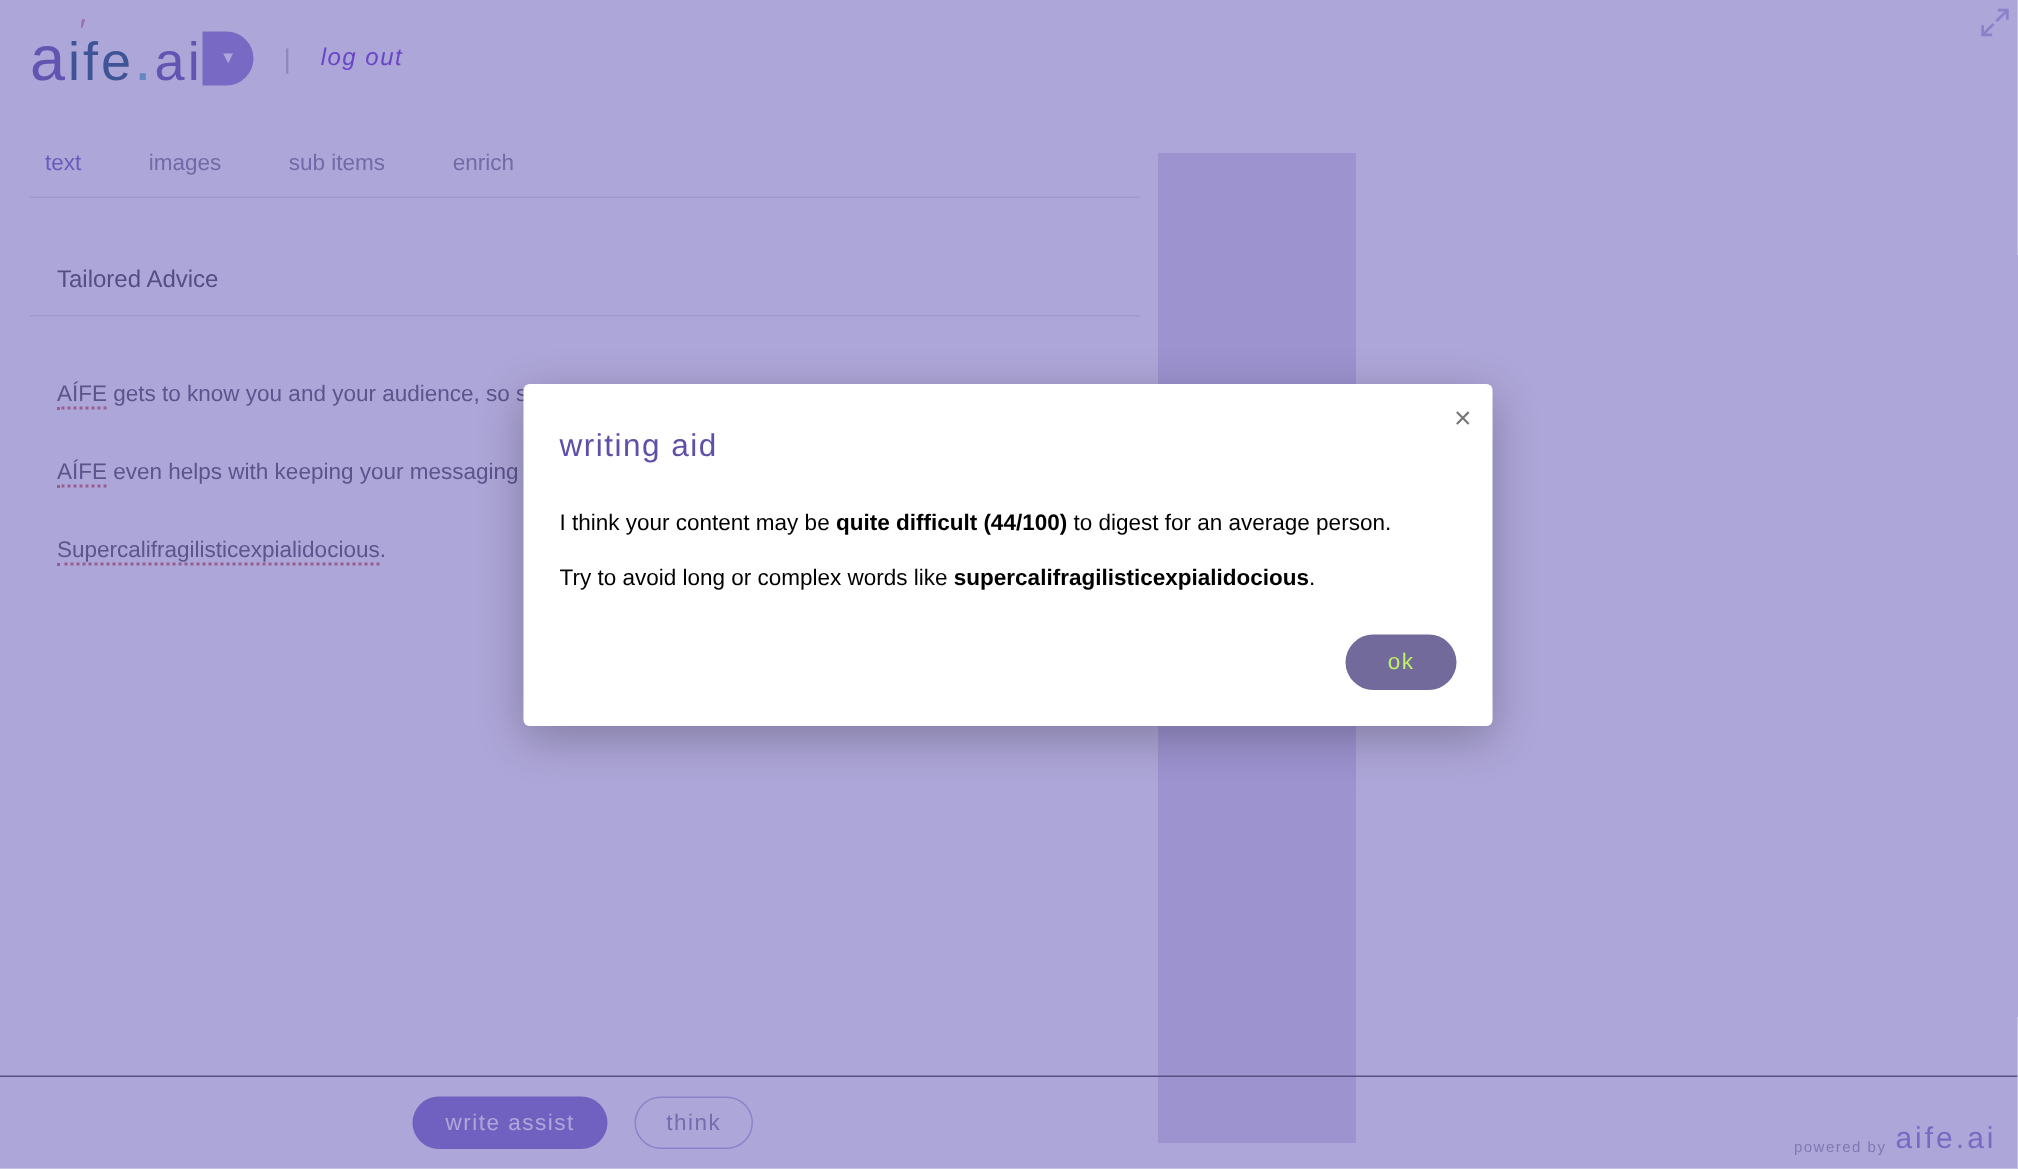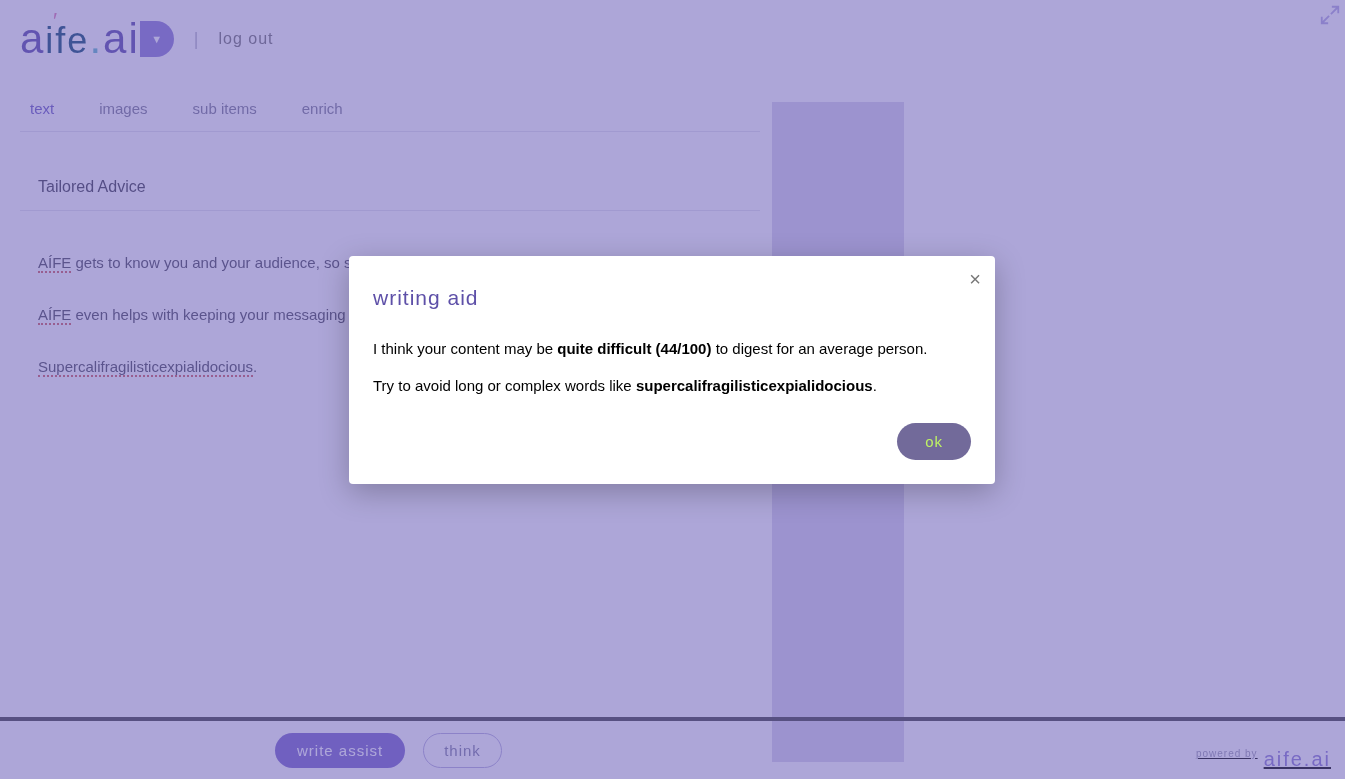--- a/index.html
+++ b/index.html
@@ -5,59 +5,59 @@
   * { box-sizing: border-box; margin: 0; padding: 0; }
   html, body { width: 1345px; height: 779px; overflow: hidden; font-family: -apple-system, BlinkMacSystemFont, "Segoe UI", Arial, sans-serif; }
   body { position: relative; background: #fff; }
 
   
   .topbar { position: absolute; top: 0; left: 0; right: 0; height: 78px; display: flex; align-items: center; padding: 0 20px; }
   .logo { display: flex; align-items: baseline; font-family: "Trebuchet MS", "Segoe UI", sans-serif; letter-spacing: 2px; }
   .logo-a1 { color: #5a4aa8; font-size: 42px; font-weight: 400; }
   .logo-ife { color: #0c4a6e; font-size: 36px; font-weight: 400; }
   .logo-dot2 { color: #5fb9c9; font-size: 42px; }
-  .logo-ai { color: #5a4aa8; font-size: 42px; font-weight: 400; }
+  .logo-ai { color: #5a4aa8; font-size: 36px; font-weight: 400; }
   .accent-dot { position: absolute; top: 10px; left: 53px; color: #e07bb0; font-size: 22px; line-height: 1; }
 
   .nav { display: flex; gap: 30px; margin-left: auto; margin-right: 40px; align-items: center; }
   .nav-item { color: #6b6b8a; font-size: 16px; letter-spacing: 1px; cursor: pointer; }
   .nav-item.active { color: #6a5bc2; }
   .nav-item sup { font-size: 8px; letter-spacing: 0; color: #9a92c9; }
 
   .preview-wrap { display: flex; align-items: center; gap: 1px; }
   .preview-btn { background: #7965cb; color: #fff; font-size: 15px; letter-spacing: 1.5px; padding: 9px 22px; border-radius: 20px 0 0 20px; border: none; cursor: pointer; }
   .preview-drop { background: #8a7ad3; color: #fff; width: 34px; height: 36px; border-radius: 0 20px 20px 0; border: none; cursor: pointer; font-size: 11px; }
 
   .sep { color: #b8b8c7; margin: 0 20px; font-size: 18px; }
-  .logout { color: #737373; font-size: 16px; letter-spacing: 1px; cursor: pointer; }
+  .logout { color: #6d28d9; font-size: 16px; letter-spacing: 1px; cursor: pointer; font-style: italic; }
 
   .expand-icon { position: absolute; top: 4px; right: 4px; width: 22px; height: 22px; cursor: pointer; opacity: .5; }
   .expand-icon svg { width: 100%; height: 100%; stroke: #6a5bc2; stroke-width: 2; fill: none; }
 
   
   .content-area { position: absolute; top: 100px; left: 20px; width: 740px; }
   .sub-tabs { display: flex; gap: 45px; padding: 0 10px 14px; border-bottom: 1px solid #e4e4ee; text-align: right; }
   .sub-tab { color: #7b7b93; font-size: 15px; cursor: pointer; }
   .sub-tab.active { color: #6a5bc2; }
 
   .title-field { width: 100%; padding: 14px 18px; margin-top: 32px; font-size: 16px; color: #3c3c4a; border: none; border-bottom: 1px solid #e4e4ee; background: transparent; outline: none; }
 
   .body-field { width: 100%; margin-top: 40px; padding: 0 18px; font-size: 15px; color: #4a4a5a; line-height: 1.6; }
   .body-field p { margin-bottom: 28px; }
   .squiggle { border-bottom: 2px dotted #d06060; }
 
   
   .preview-col { position: absolute; top: 102px; left: 772px; width: 132px; height: 660px; background: #d9d5eb; }
 
   
-  .bottombar { position: absolute; left: 0; right: 0; bottom: 0; height: 62px; border-top: 4px solid #404040; display: flex; align-items: center; padding-left: 275px; gap: 18px; }
+  .bottombar { position: absolute; left: 0; right: 0; bottom: 0; height: 62px; border-top: 1px solid #404040; display: flex; align-items: center; padding-left: 275px; gap: 18px; }
   .pill-solid { background: #7965cb; color: #fff; border: none; border-radius: 20px; padding: 9px 22px; font-size: 15px; letter-spacing: 1px; cursor: pointer; }
   .pill-outline { background: transparent; color: #7e7ea2; border: 1.5px solid #b6b0dc; border-radius: 20px; padding: 8px 20px; font-size: 15px; letter-spacing: 1px; cursor: pointer; }
 
-  .powered { position: absolute; right: 14px; bottom: 8px; display: flex; align-items: flex-start; gap: 6px; text-decoration: underline; }
+  .powered { position: absolute; right: 14px; bottom: 8px; display: flex; align-items: flex-end; gap: 6px; }
   .powered-label { font-size: 10px; color: #9a9ab0; letter-spacing: 1px; }
   .powered-brand { font-size: 20px; color: #8a7ad3; letter-spacing: 2px; }
 
   
   .overlay { position: absolute; inset: 0; background: rgba(106, 93, 184, 0.55); }
   .modal { position: absolute; top: 256px; left: 349px; width: 646px; background: #fff; border-radius: 4px; box-shadow: 0 8px 30px rgba(0,0,0,.25); padding: 30px 24px 24px; }
   .modal-close { position: absolute; top: 12px; right: 14px; font-size: 20px; color: #777; cursor: pointer; background: none; border: none; }
   .modal-title { color: #5e50a8; font-size: 21px; letter-spacing: 1px; margin-bottom: 28px; font-weight: 500; }
   .modal-body p { color: #000000; font-size: 15px; margin-bottom: 14px; line-height: 1.5; }
   .modal-body b { font-weight: 700; }

